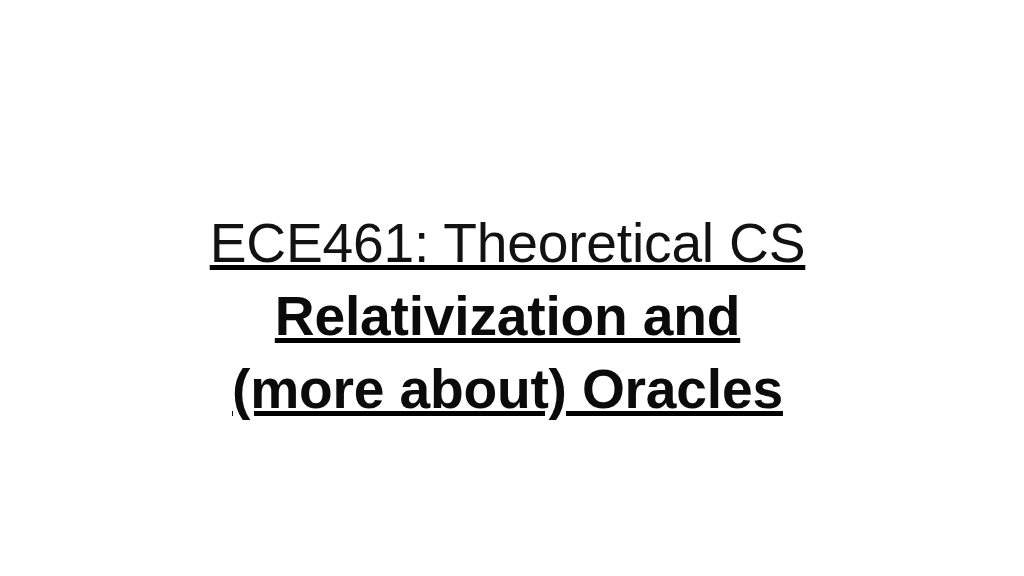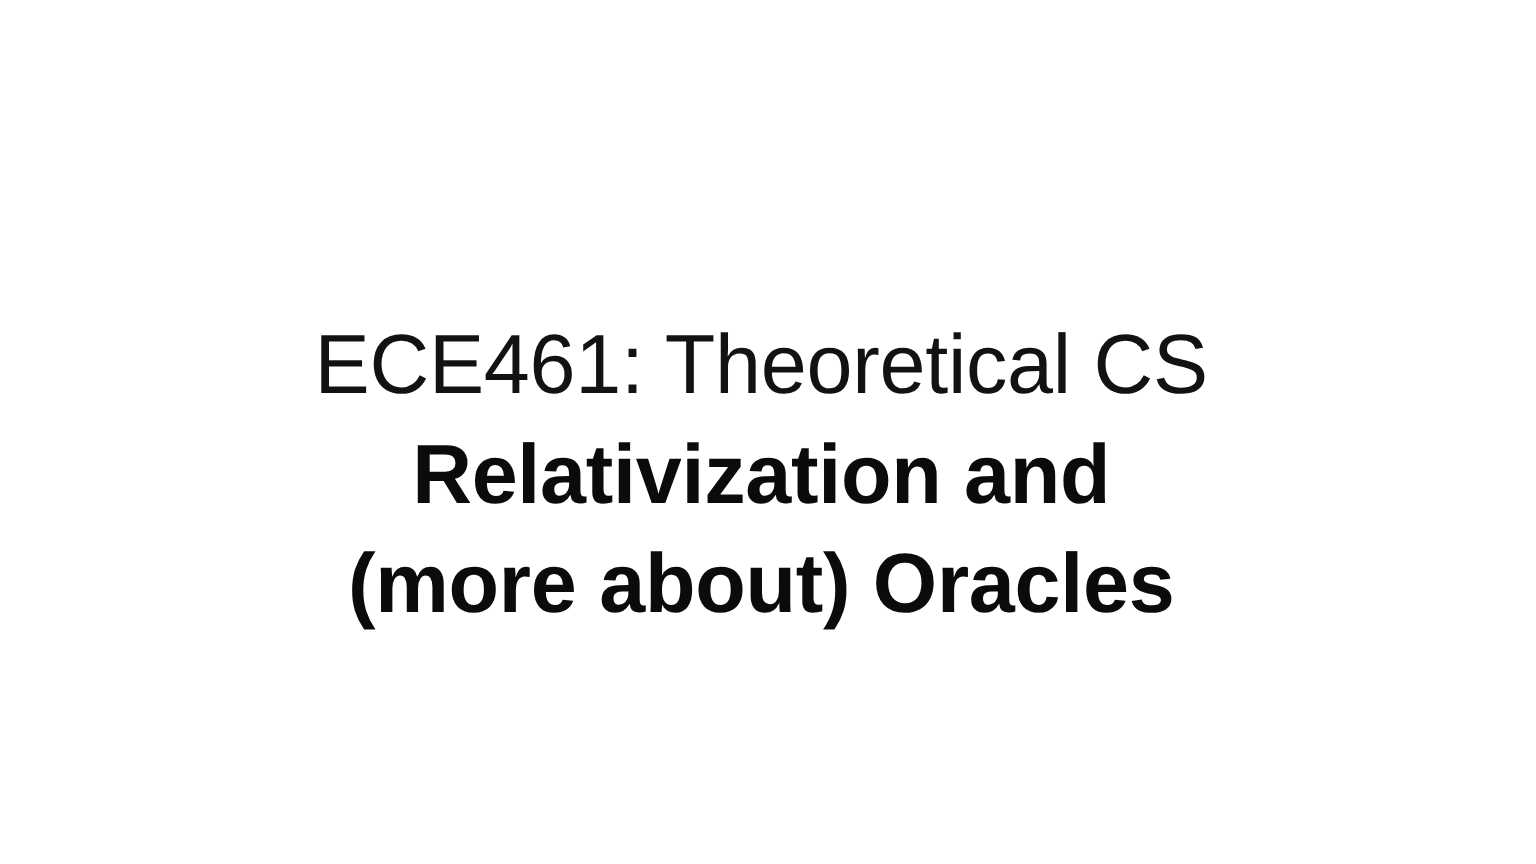--- a/index.html
+++ b/index.html
@@ -27,20 +27,21 @@
 
   
   .title-block {
     position: absolute;
     left: 0;
     top: 206px;
     width: 1015px;
     text-align: center;
     padding: 0;
     margin: 0;
+    text-decoration: underline;
   }
 
   .title-line {
     display: block;
     width: 100%;
     text-align: center;
     color: #121212;
     font-family: "Liberation Sans", sans-serif;
     font-size: 56px;
     line-height: 73px;

